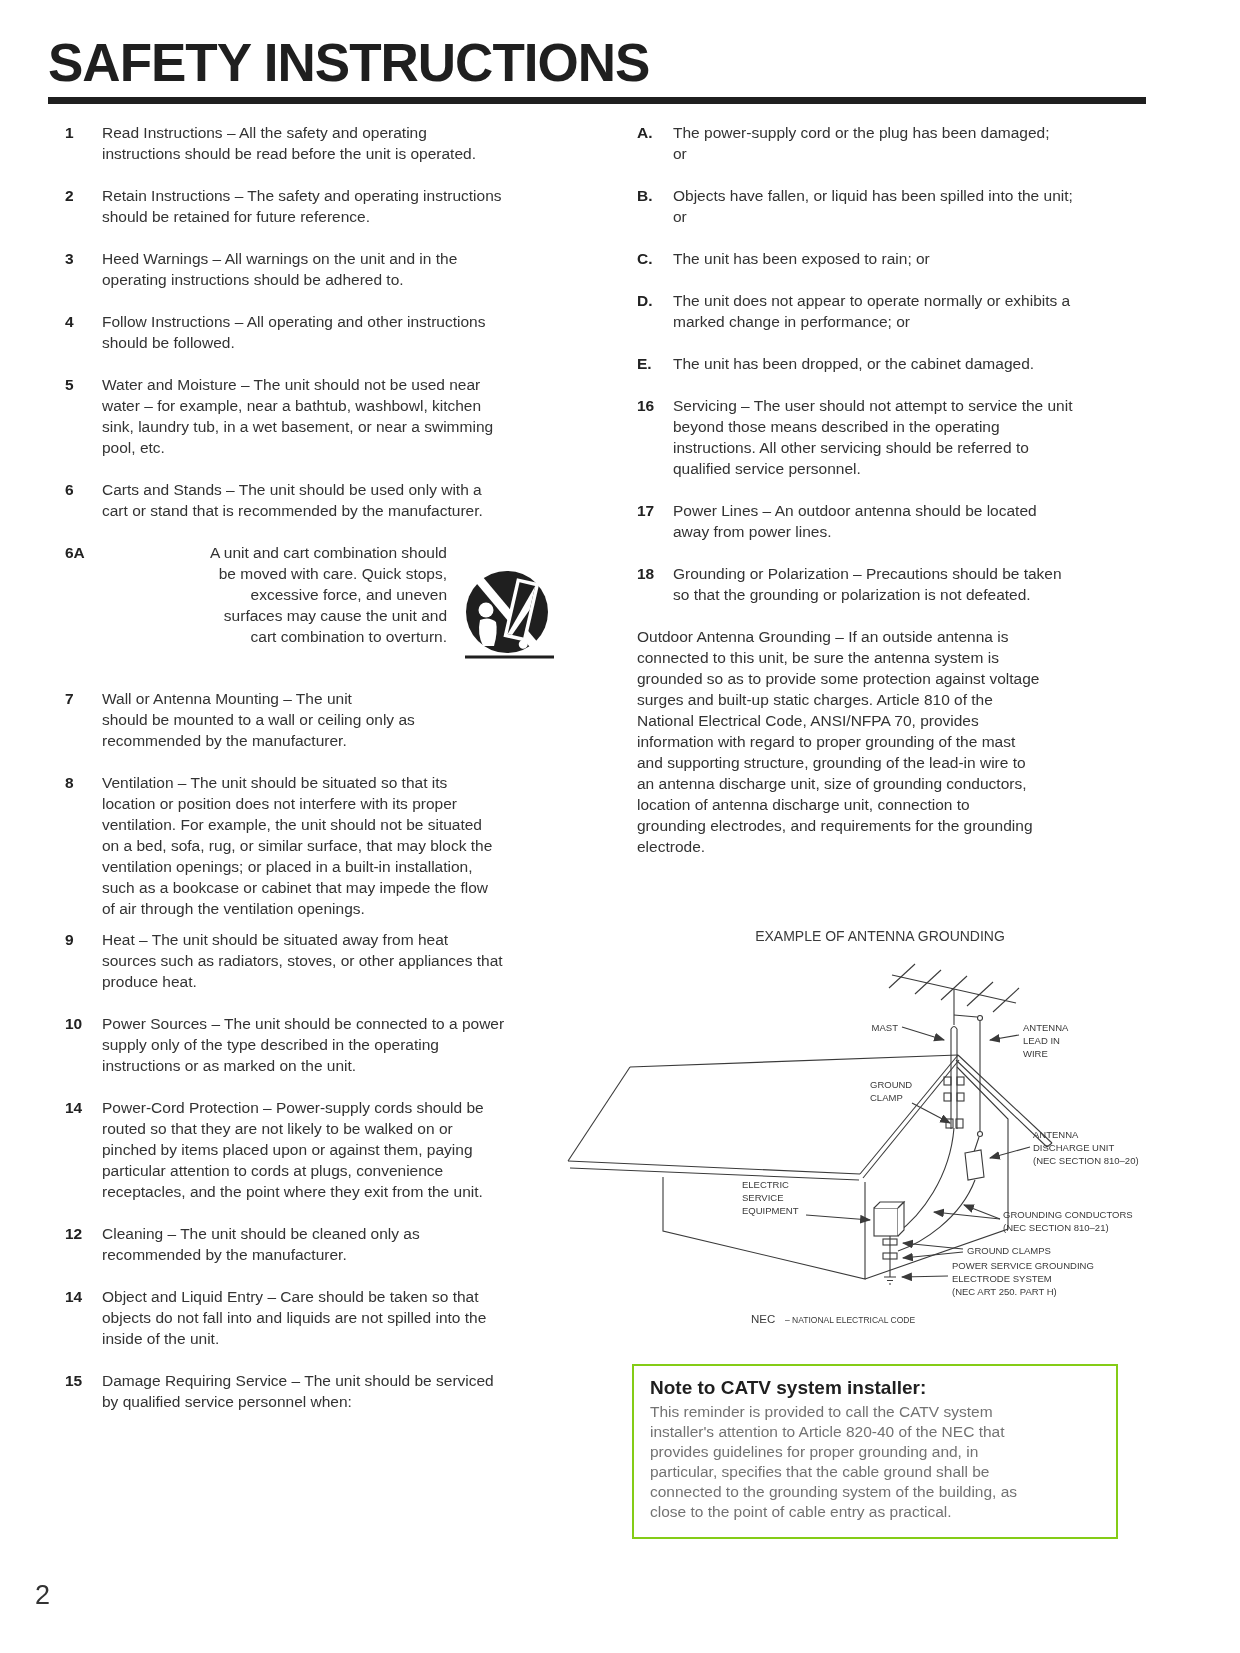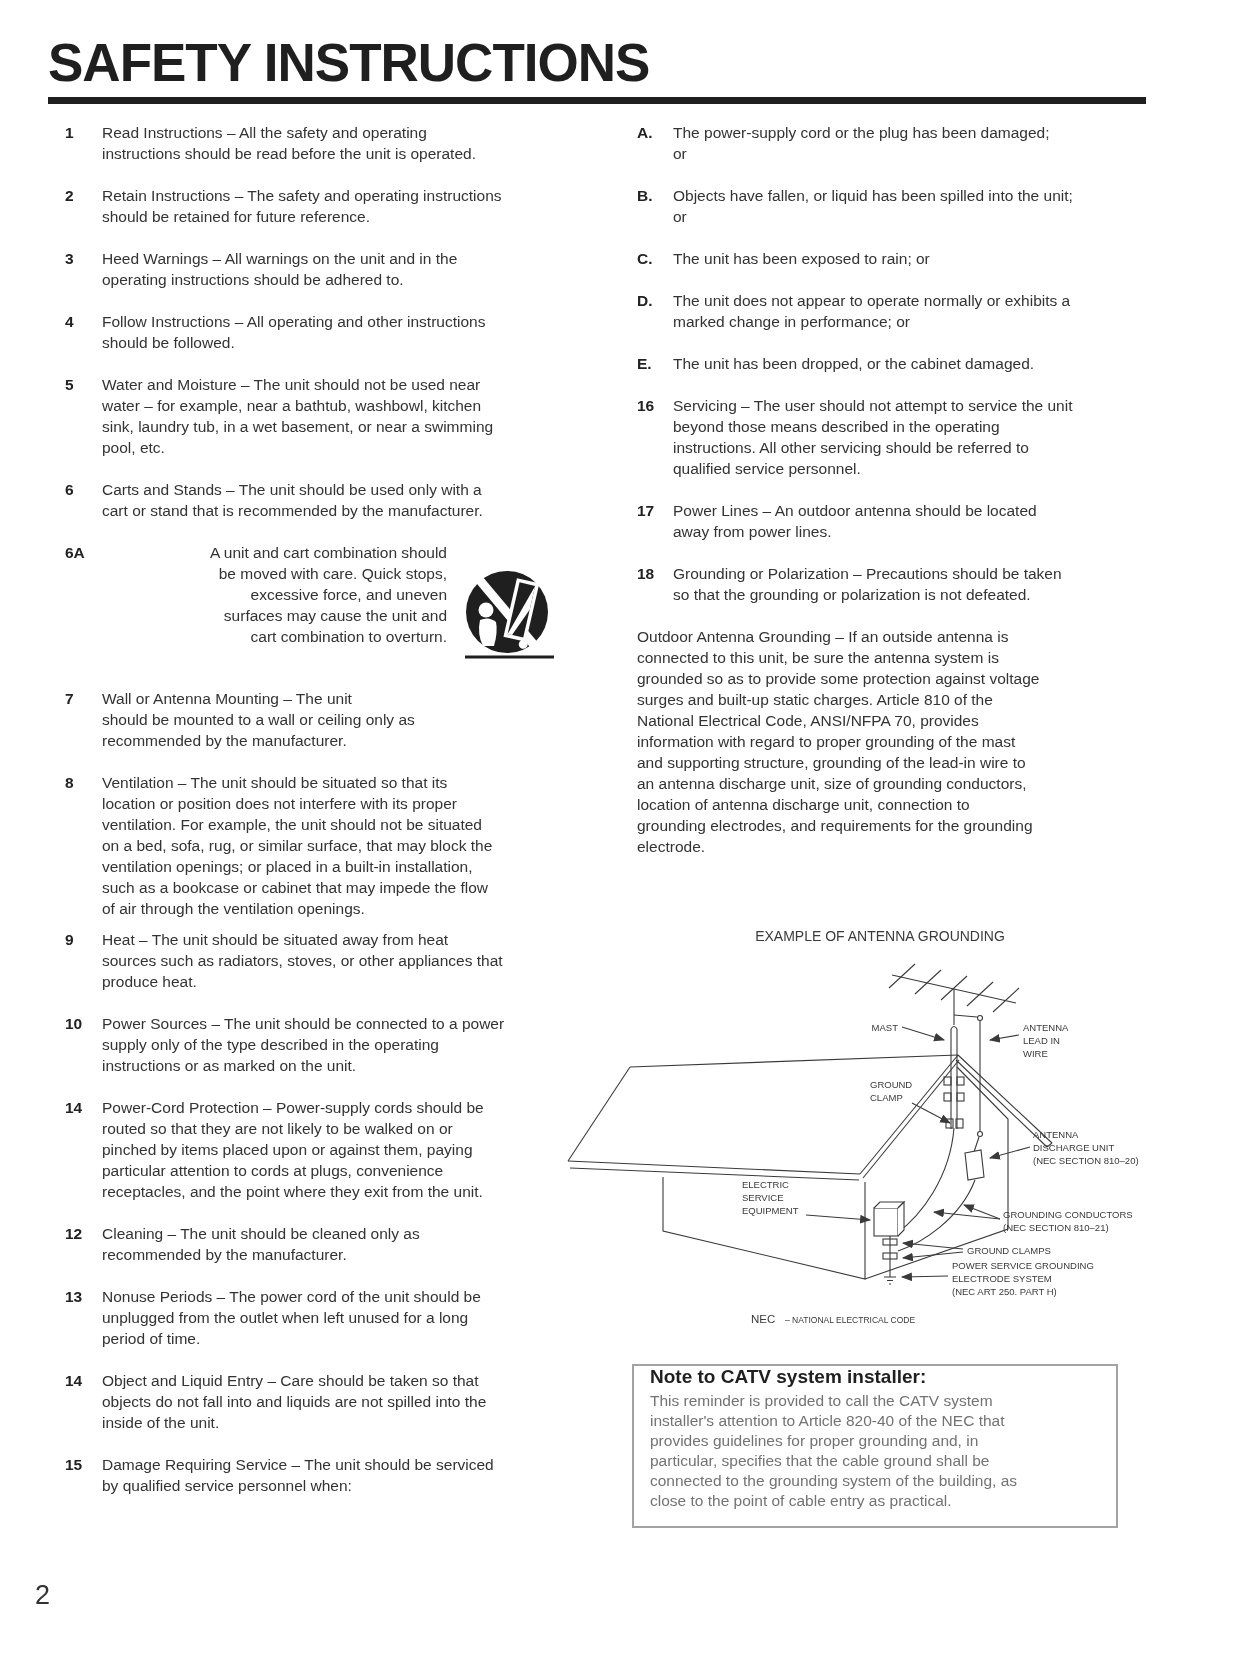--- a/index.html
+++ b/index.html
@@ -18,22 +18,22 @@
   .col-right{left:637px;width:526px;}
   .item{display:flex;margin-bottom:21px;font-size:15.5px;line-height:21px;}
   .item .num{flex:0 0 37px;font-weight:bold;color:#222;}
   .col-right .item .num{flex-basis:36px;}
   .item .txt{white-space:pre-line;color:#333;}
   .item-tight{margin-bottom:10px;}
   .item-6a .txt{flex:0 0 345px;text-align:right;}
   .cart-wrap{margin-left:12px;margin-top:26px;flex:0 0 96px;}
   .diagram-svg{display:block;margin:62px 0 0 -77px;}
   .catv-box{
-    width:486px;margin-left:-5px;margin-top:30px;border:2px solid #a3a3a3;
-    box-sizing:border-box;padding:0 16px 15px 16px;
+    width:486px;margin-left:-5px;margin-top:30px;border:2px solid #84cc16;
+    box-sizing:border-box;padding:11px 16px 15px 16px;
   }
   .catv-title{font-size:19px;font-weight:bold;color:#1f1f1f;margin:0 0 3px 0;}
   .catv-body{font-size:15.5px;line-height:20px;white-space:pre-line;color:#737373;}
   .page-number{position:absolute;left:35px;top:1580px;font-size:27px;color:#333;}
   svg text{font-family:"Liberation Sans", sans-serif;fill:#3a3a3a;}
 </style>
 </head>
 <body>
 
 <div class="page-header">
@@ -132,26 +132,20 @@
 pinched by items placed upon or against them, paying
 particular attention to cords at plugs, convenience
 receptacles, and the point where they exit from the unit.</div>
   </div>
   <div class="item">
     <span class="num">12</span>
     <div class="txt">Cleaning – The unit should be cleaned only as
 recommended by the manufacturer.</div>
   </div>
   <div class="item">
-    <span class="num">13</span>
-    <div class="txt">Nonuse Periods – The power cord of the unit should be
-unplugged from the outlet when left unused for a long
-period of time.</div>
-  </div>
-  <div class="item">
     <span class="num">14</span>
     <div class="txt">Object and Liquid Entry – Care should be taken so that
 objects do not fall into and liquids are not spilled into the
 inside of the unit.</div>
   </div>
   <div class="item">
     <span class="num">15</span>
     <div class="txt">Damage Requiring Service – The unit should be serviced
 by qualified service personnel when:</div>
   </div>

